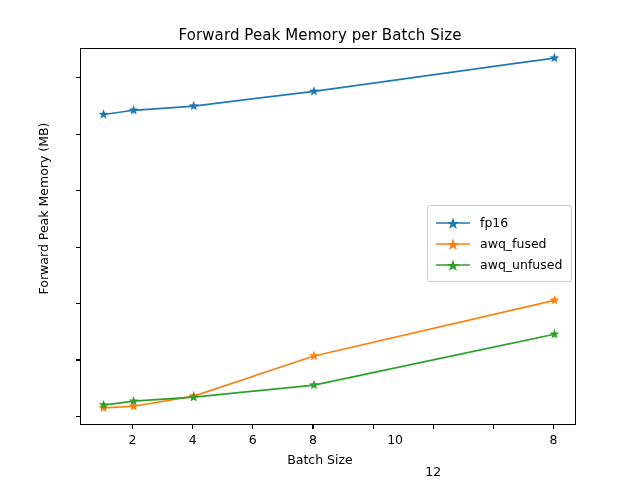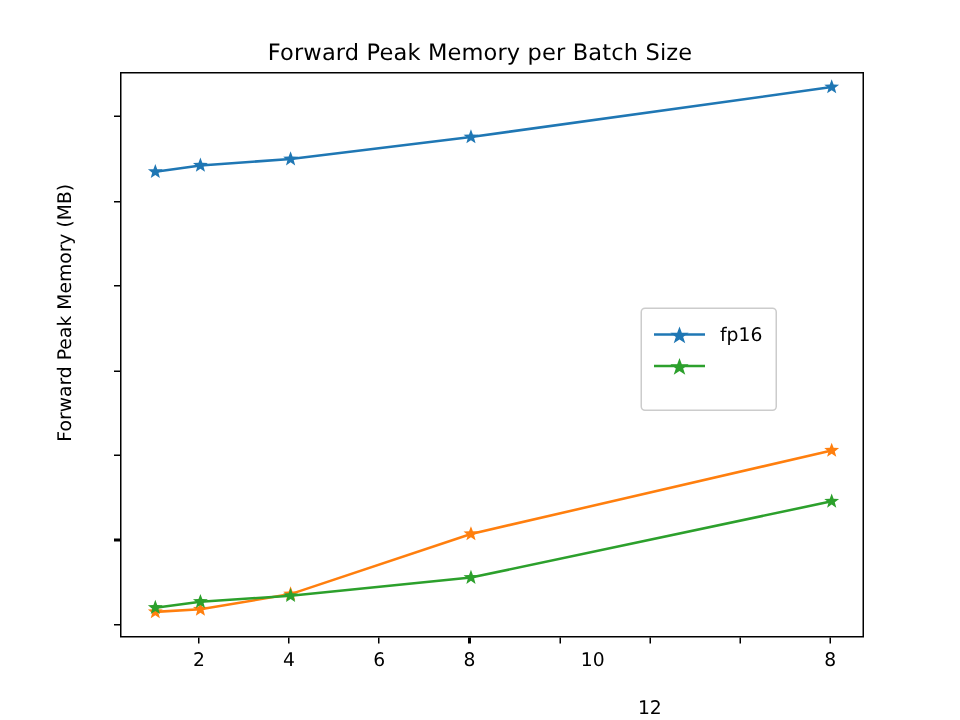--- a/index.html
+++ b/index.html
@@ -95,21 +95,21 @@
     transform: rotate(-90deg);
     transform-origin: center center;
   }
   #legend {
     position: absolute;
     left: 427px;
     top: 205px;
     border: 0.9px solid #cccccc;
     border-radius: 3px;
     background: #ffffff;
-    padding: 6px 9px 19px 7px;
+    padding: 6px 9px 6px 7px;
     box-shadow: none;
   }
   .legend-row {
     display: flex;
     align-items: center;
     height: 21px;
   }
   .legend-swatch {
     width: 36px;
     height: 16px;
@@ -123,20 +123,21 @@
   }
 </style>
 </head>
 <body>
 
 <div id="figure">
 
   <div id="chart-title">Forward Peak Memory per Batch Size</div>
 
   <div id="ylabel">Forward Peak Memory (MB)</div>
+  <div id="xlabel">Batch Size</div>
 
   <div class="ytick-wrap" id="axis-decor">
       <div class="ytick-mark" style="left: 76.2px; top: 415.978px;"></div>
       <div class="ytick-mark" style="left: 76.2px; top: 359.499px;"></div>
       <div class="ytick-mark" style="left: 76.2px; top: 303.019px;"></div>
       <div class="ytick-mark" style="left: 76.2px; top: 246.54px;"></div>
       <div class="ytick-mark" style="left: 76.2px; top: 190.06px;"></div>
       <div class="ytick-mark" style="left: 76.2px; top: 133.581px;"></div>
       <div class="ytick-mark" style="left: 76.2px; top: 77.1017px;"></div>
       <div class="xtick-mark" style="left: 132.056px; top: 425px;"></div>
@@ -183,19 +184,27 @@
   <div id="legend">
     <div class="legend-row">
       <svg class="legend-swatch" viewBox="0 0 36 16">
         <line x1="1" y1="8" x2="35" y2="8" stroke="#1f77b4" stroke-width="1.6"></line>
         <path d="M18 2.6 L19.55 6.9 L24.1 6.9 L20.45 9.6 L21.85 13.9 L18 11.25 L14.15 13.9 L15.55 9.6 L11.9 6.9 L16.45 6.9 Z" fill="#1f77b4"></path>
       </svg>
       <span class="legend-text">fp16</span>
     </div>
     <div class="legend-row">
       <svg class="legend-swatch" viewBox="0 0 36 16">
+        <line x1="1" y1="8" x2="35" y2="8" stroke="#ff7f0e" stroke-width="1.6"></line>
+        <path d="M18 2.6 L19.55 6.9 L24.1 6.9 L20.45 9.6 L21.85 13.9 L18 11.25 L14.15 13.9 L15.55 9.6 L11.9 6.9 L16.45 6.9 Z" fill="#ff7f0e"></path>
+      </svg>
+      <span class="legend-text">awq_fused</span>
+    </div>
+    <div class="legend-row">
+      <svg class="legend-swatch" viewBox="0 0 36 16">
         <line x1="1" y1="8" x2="35" y2="8" stroke="#2ca02c" stroke-width="1.6"></line>
         <path d="M18 2.6 L19.55 6.9 L24.1 6.9 L20.45 9.6 L21.85 13.9 L18 11.25 L14.15 13.9 L15.55 9.6 L11.9 6.9 L16.45 6.9 Z" fill="#2ca02c"></path>
       </svg>
+      <span class="legend-text">awq_unfused</span>
     </div>
   </div>
 
 </div>
 
 </body></html>

